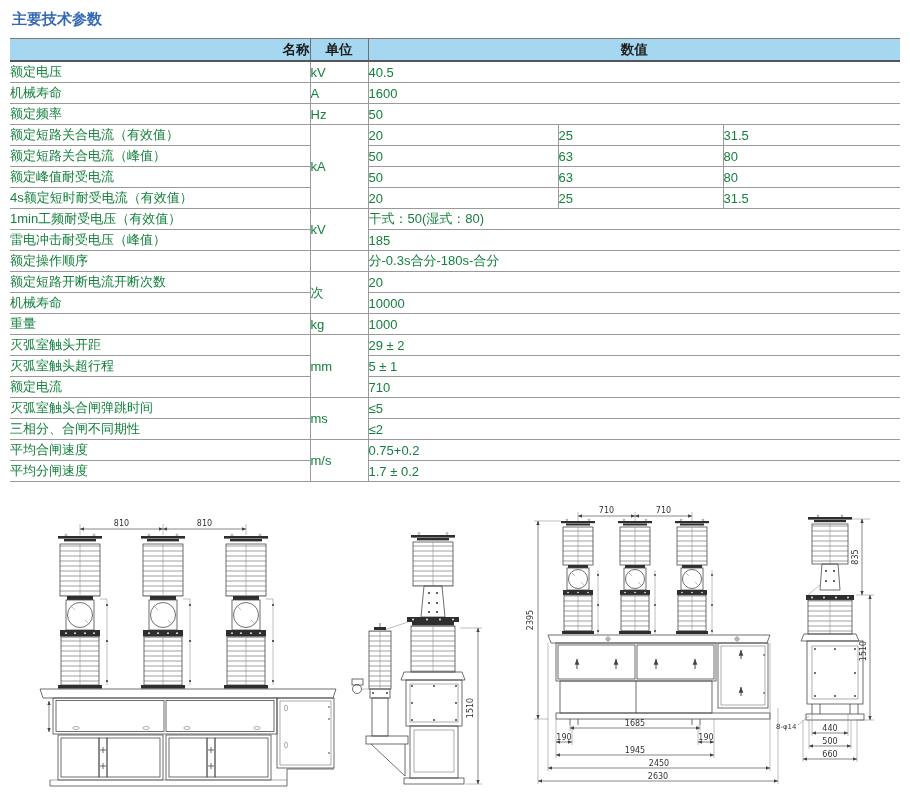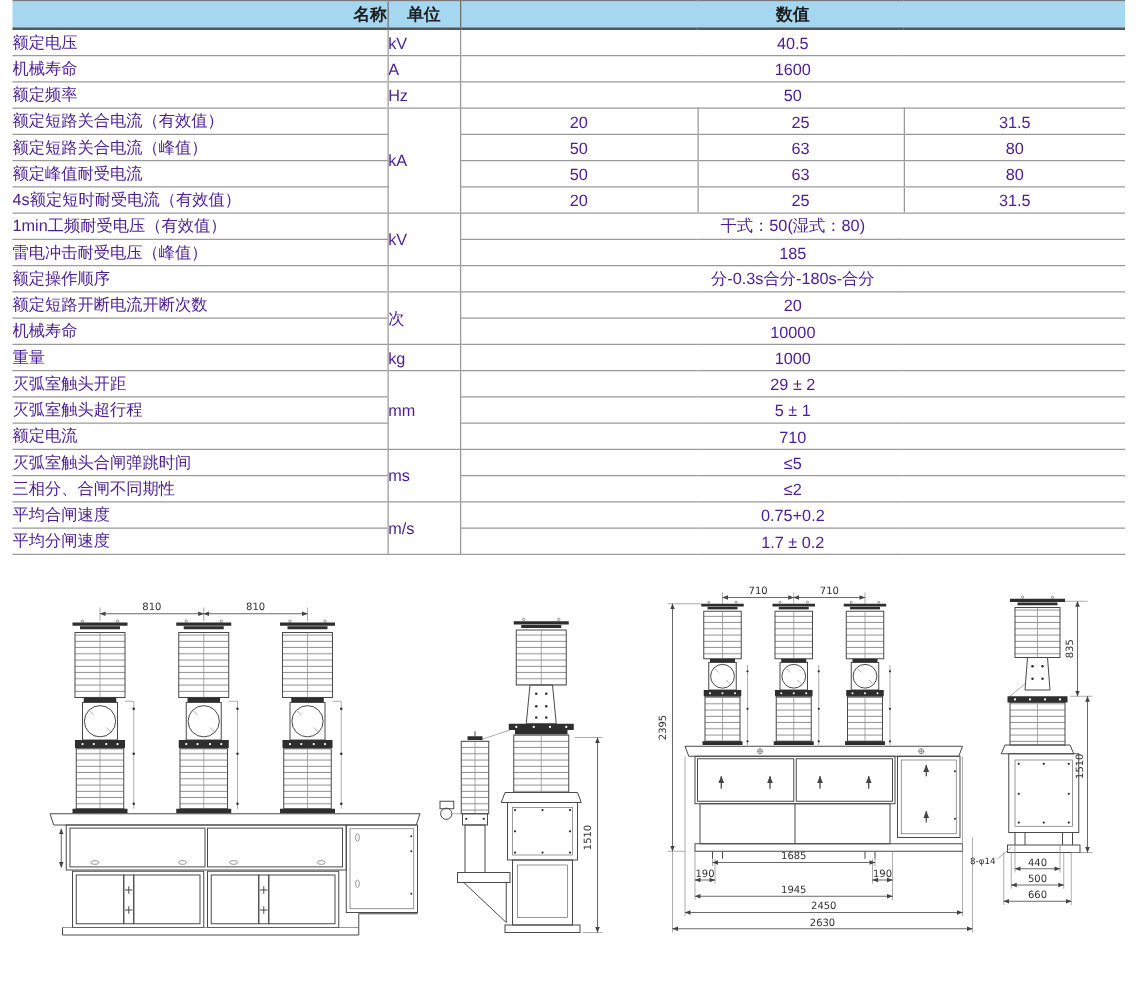--- a/index.html
+++ b/index.html
@@ -2,43 +2,44 @@
 <html><head>
 <meta charset="utf-8">
 <style>
   html,body{margin:0;padding:0;background:#fff;width:910px;height:802px;overflow:hidden;
     font-family:"Liberation Sans","DejaVu Sans",sans-serif;}
   .page{width:910px;height:802px;position:relative;}
   .title{font-size:15px;font-weight:bold;color:#3568b3;margin:0;padding:10px 0 9px 12px;}
   table.params{border-collapse:collapse;table-layout:fixed;width:890px;margin-left:10px;}
   table.params th{background:#a5d8f0;border-top:1px solid #7a7a7a;border-bottom:2px solid #565656;
     font-size:13.5px;font-weight:bold;color:#1d1d1d;height:21px;padding:0;}
-  table.params td{border-bottom:1px solid #9a9a9a;font-size:13px;color:#4c1d95;height:20px;
+  table.params td{border-bottom:1px solid #9a9a9a;font-size:13px;color:#15803d;height:20px;
     padding:0;white-space:nowrap;overflow:hidden;}
   th.th-name{text-align:right;padding-left:48px;}
   th.th-unit{border-left:1px solid #6f6f6f;border-right:1px solid #6f6f6f;}
   td.n{text-align:left;padding-left:48px;}
   td.u{border-left:1px solid #9a9a9a;border-right:1px solid #9a9a9a;text-align:left;}
-  td.v{border-left:1px solid #9a9a9a;text-align:center;}
+  td.v{border-left:1px solid #9a9a9a;}
   svg.draws{display:block;margin-top:13px;}
   .o{fill:none;stroke:#4a4a4a;stroke-width:0.8;}
   .ot{fill:none;stroke:#6a6a6a;stroke-width:0.55;}
   .d{fill:#2e2e2e;stroke:none;}
   .s{fill:url(#fin);stroke:#4a4a4a;stroke-width:0.8;}
   .el{stroke:#888;stroke-width:0.55;fill:none;}
   .dl{stroke:#555;stroke-width:0.7;fill:none;marker-start:url(#arr);marker-end:url(#arr);}
   .ar{stroke:#333;stroke-width:0.9;fill:none;marker-end:url(#arr);}
   .t{font-family:"DejaVu Sans",sans-serif;font-size:8px;fill:#333;}
   .wd{fill:#fff;stroke:none;}
 </style>
 </head>
 <body>
 
 <div class="page">
 
+  <div class="title">主要技术参数</div>
 
   <table class="params">
     <colgroup>
         <col style="width:300px">
         <col style="width:58px">
         <col style="width:190px">
         <col style="width:165px">
         <col style="width:177px">
       </colgroup>
     <thead>

